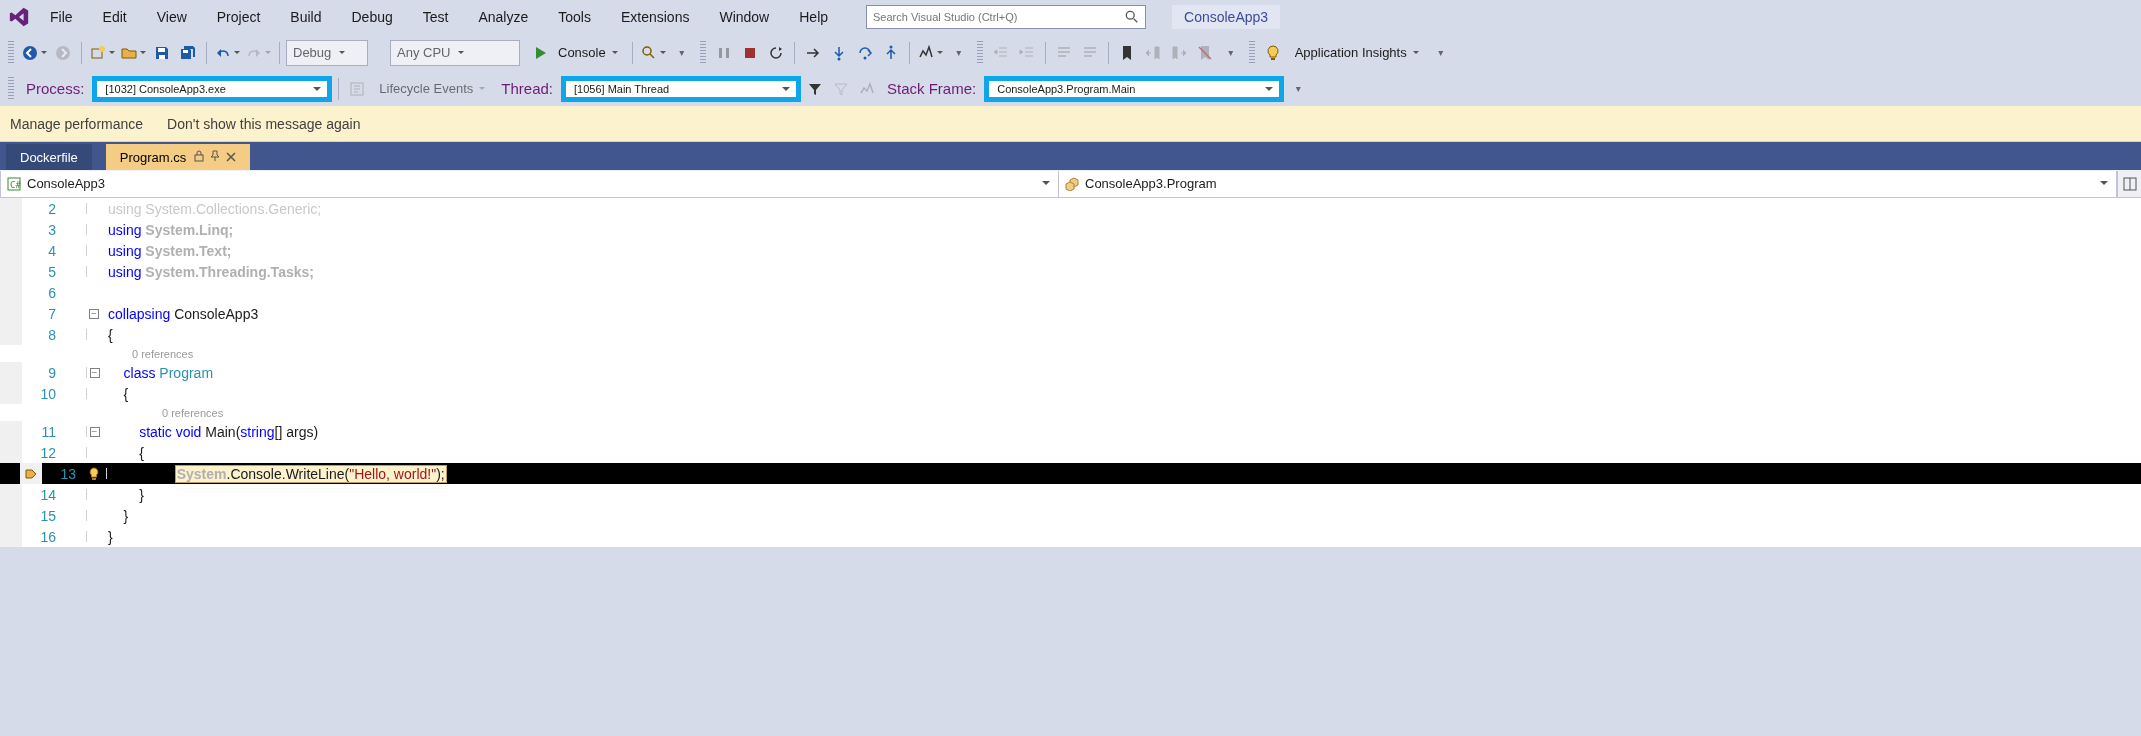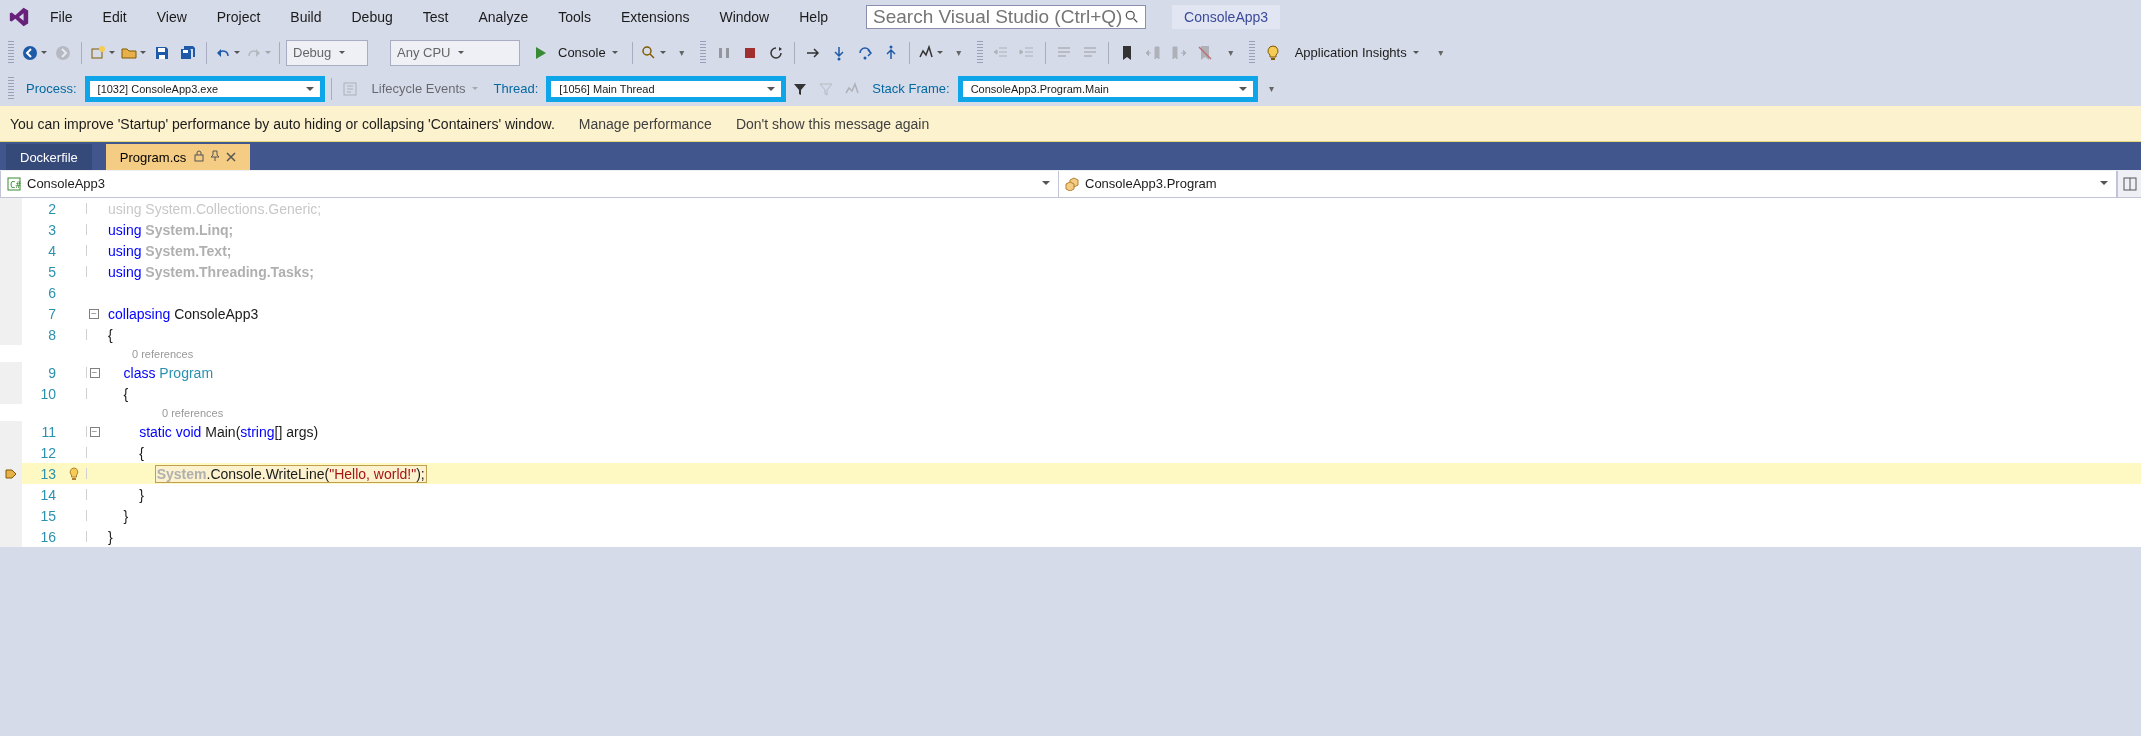--- a/index.html
+++ b/index.html
@@ -3,34 +3,34 @@
 <meta charset="utf-8">
 <style>
 * { margin:0; padding:0; box-sizing:border-box; font-family:"Segoe UI",Arial,sans-serif; }
 body { background:#d6dbe9; font-size:13px; color:#1b1b1b; overflow:hidden; width:2141px; height:736px; }
 
 
 .menubar { height:34px; background:#d6dbe9; display:flex; align-items:center; padding-left:6px; gap:6px; }
 .logo { width:26px; height:26px; display:flex; align-items:center; justify-content:center; color:#68217a; }
 .menu-item { padding:4px 12px; cursor:default; font-size:14px; }
 .search-box { margin-left:20px; width:280px; height:24px; background:#fff; border:1px solid #8a8eaf; display:flex; align-items:center; padding:0 6px; position:relative; }
-.search-box input { border:none; outline:none; flex:1; font-size:19px; background:transparent; }
+.search-box input { border:none; outline:none; flex:1; font-size:11px; background:transparent; }
 .app-caption { margin-left:20px; padding:4px 12px; color:#3c4a9a; background:#e1e6f2; font-size:14px; }
 
 
 .toolbar { background:#d6dbe9; display:flex; align-items:center; padding:2px 4px; gap:2px; height:36px; border-top:1px solid transparent; }
 .tb-grip { width:6px; height:24px; background:repeating-linear-gradient(#9ba0b8,#9ba0b8 1px,transparent 1px,transparent 3px); margin:0 4px; }
 .tb-btn { min-width:24px; height:26px; display:flex; align-items:center; justify-content:center; padding:0 2px; cursor:default; position:relative; }
 .tb-btn.w-drop::after { content:""; border:3px solid transparent; border-top-color:#555; margin-left:3px; margin-top:3px; }
 .tb-sep { width:1px; height:22px; background:#a8adc2; margin:0 4px; }
 .tb-combo { height:26px; border:1px solid #a8adc2; background:#eef0f6; display:flex; align-items:center; padding:0 6px; font-size:13px; color:#666; cursor:default; }
 .tb-combo::after { content:""; border:3px solid transparent; border-top-color:#555; margin-left:8px; margin-top:3px; }
 .tb-text-btn { display:flex; align-items:center; padding:0 8px; height:26px; gap:6px; }
 .play-tri { width:0; height:0; border:6px solid transparent; border-left:10px solid #388a34; }
-.tb-label { font-size:13px; color:#0369a1; padding:0 6px; }
+.tb-label { font-size:15px; color:#701a75; padding:0 6px; }
 .process-combo { height:26px; border:5px solid #0ea5e9; background:#fff; display:flex; align-items:center; padding:0 20px 0 8px; font-size:11px; min-width:240px; position:relative; }
 .process-combo::after { content:""; position:absolute; right:6px; top:50%; transform:translateY(-25%); border:4px solid transparent; border-top-color:#555; }
 
 
 .infobar { background:#fdf2ce; height:36px; display:flex; align-items:center; padding:0 10px; gap:24px; font-size:14px; border-bottom:1px solid #e5d77a; }
 .infobar .link { color:#404040; cursor:pointer; }
 
 
 .tabstrip { background:#40568d; height:28px; display:flex; align-items:flex-end; padding-left:6px;gap:12px; }
 .doctab { height:26px; padding:0 14px; display:flex; align-items:center; gap:8px; color:#fff; font-size:13px; background:#364a7a; margin-right:2px; cursor:default; }
@@ -56,21 +56,21 @@
 .change-bar { width:4px; }
 .change-bar.mod { background:#95db7d; }
 .code-txt { white-space:pre; padding-left:6px; }
 .kw { color:#0000ff; }
 .type { color:#2b91af; }
 .str { color:#a31515; }
 .dim { color:#b0b0b0;font-weight:bold; }
 .codelens { color:#999; font-size:11px; height:17px; padding-left:132px; display:flex; align-items:center; }
 .codelens.indent2 { padding-left:162px; }
 .hl-run { background:#fdf2ce; border:1px solid #c0a050; padding:0 1px; }
-.current-line-bg { background:#fef9c3; }
+.current-line-bg { background:#000000;padding-left:20px; }
 .outline-col { border-left:1px solid #d0d0d0; }
 .svg-ic { display:block; }
 .faded-row { color:#c8c8c8; }
 svg text { font-family:Consolas,monospace; }
 </style>
 </head>
 <body>
 
 <div class="menubar">
   <div class="logo">
@@ -308,21 +308,20 @@
       <svg width="16" height="16" viewBox="0 0 16 16">
         <path d="M2 12l3-5 3 3 3-7 3 9" stroke="#888" fill="none" stroke-width="1.5"></path>
       </svg>
     </div>
   <span class="tb-label">Stack Frame:</span>
   <div class="process-combo" style="min-width:300px">ConsoleApp3.Program.Main</div>
   <div class="tb-btn" style="font-size:10px;color:#666">▾</div>
 </div>
 
 <div class="infobar">
-  <span>You can improve 'Startup' performance by auto hiding or collapsing 'Containers' window.</span>
   <span class="link">Manage performance</span>
   <span class="link">Don't show this message again</span>
 </div>
 
 <div class="tabstrip">
   <div class="doctab">
     <span>Dockerfile</span>
   </div>
   <div class="doctab active">
     <span>Program.cs</span>

